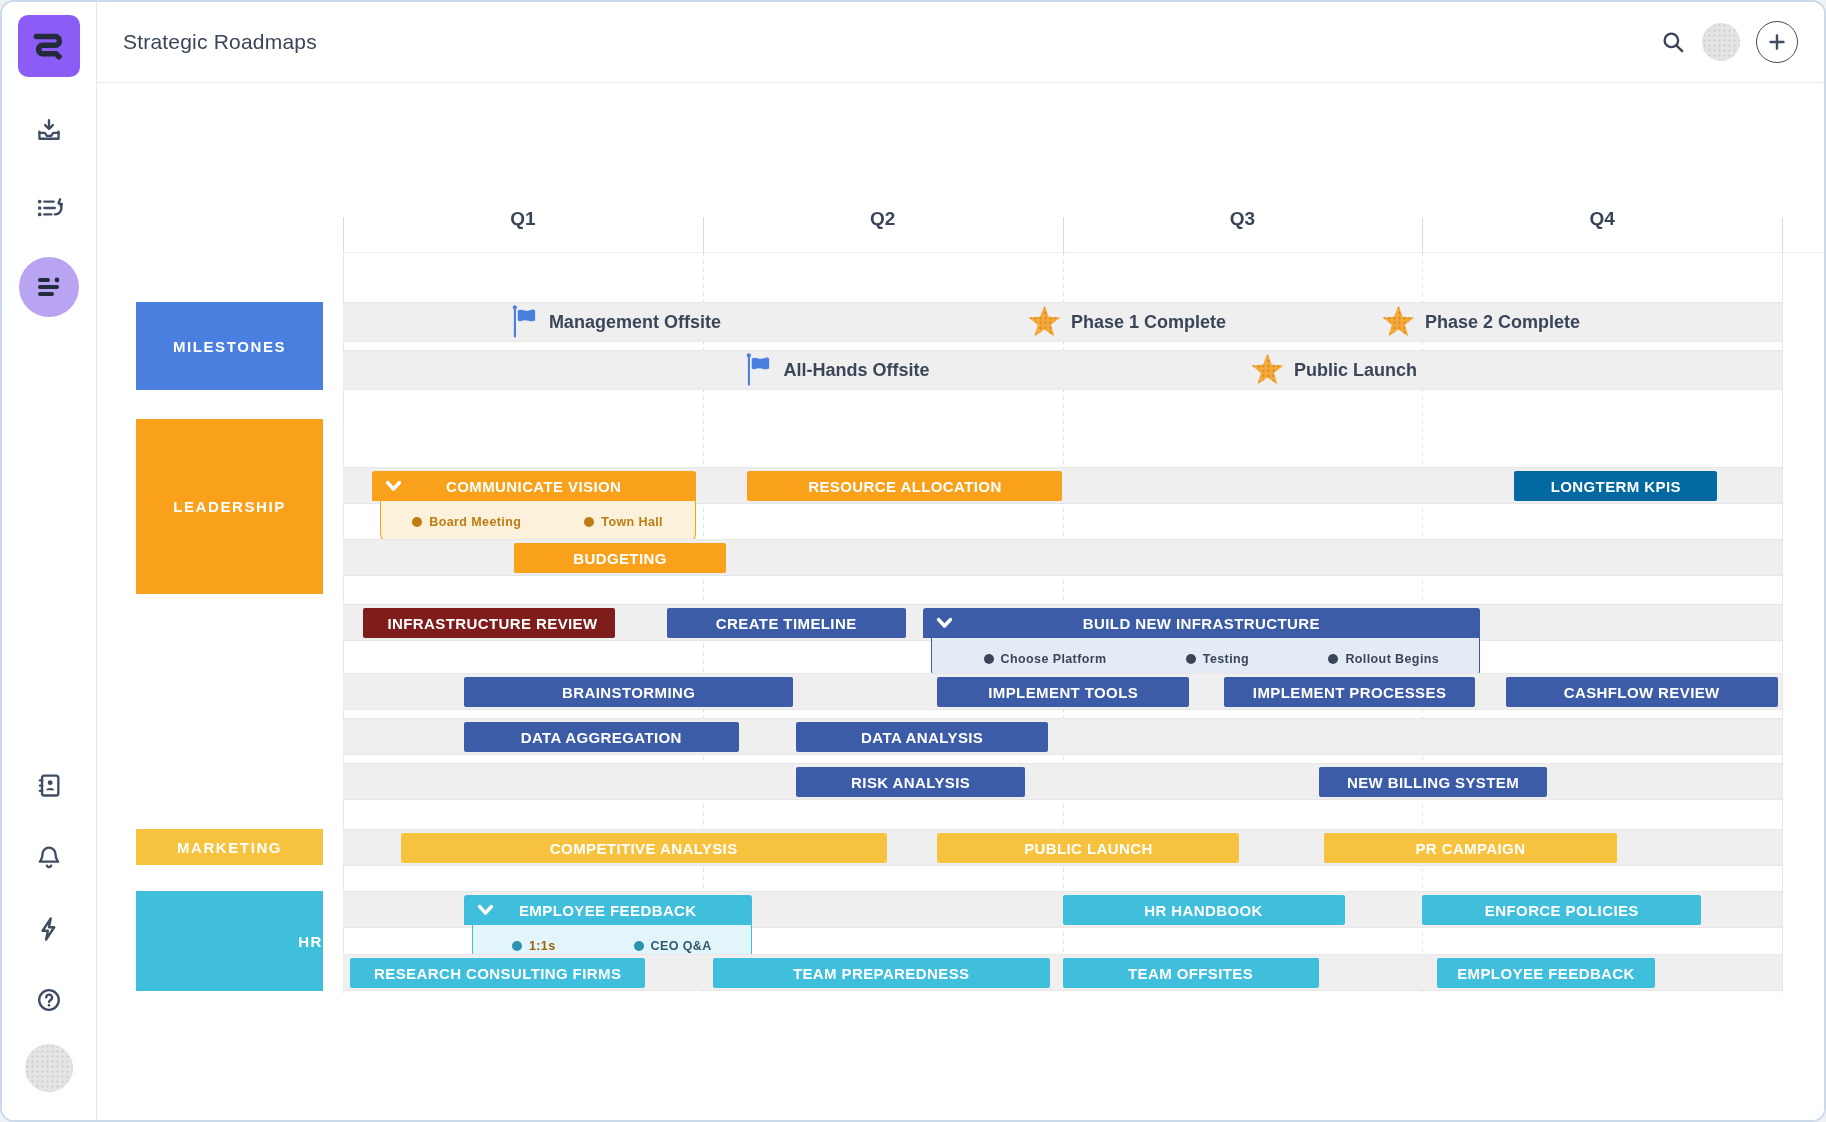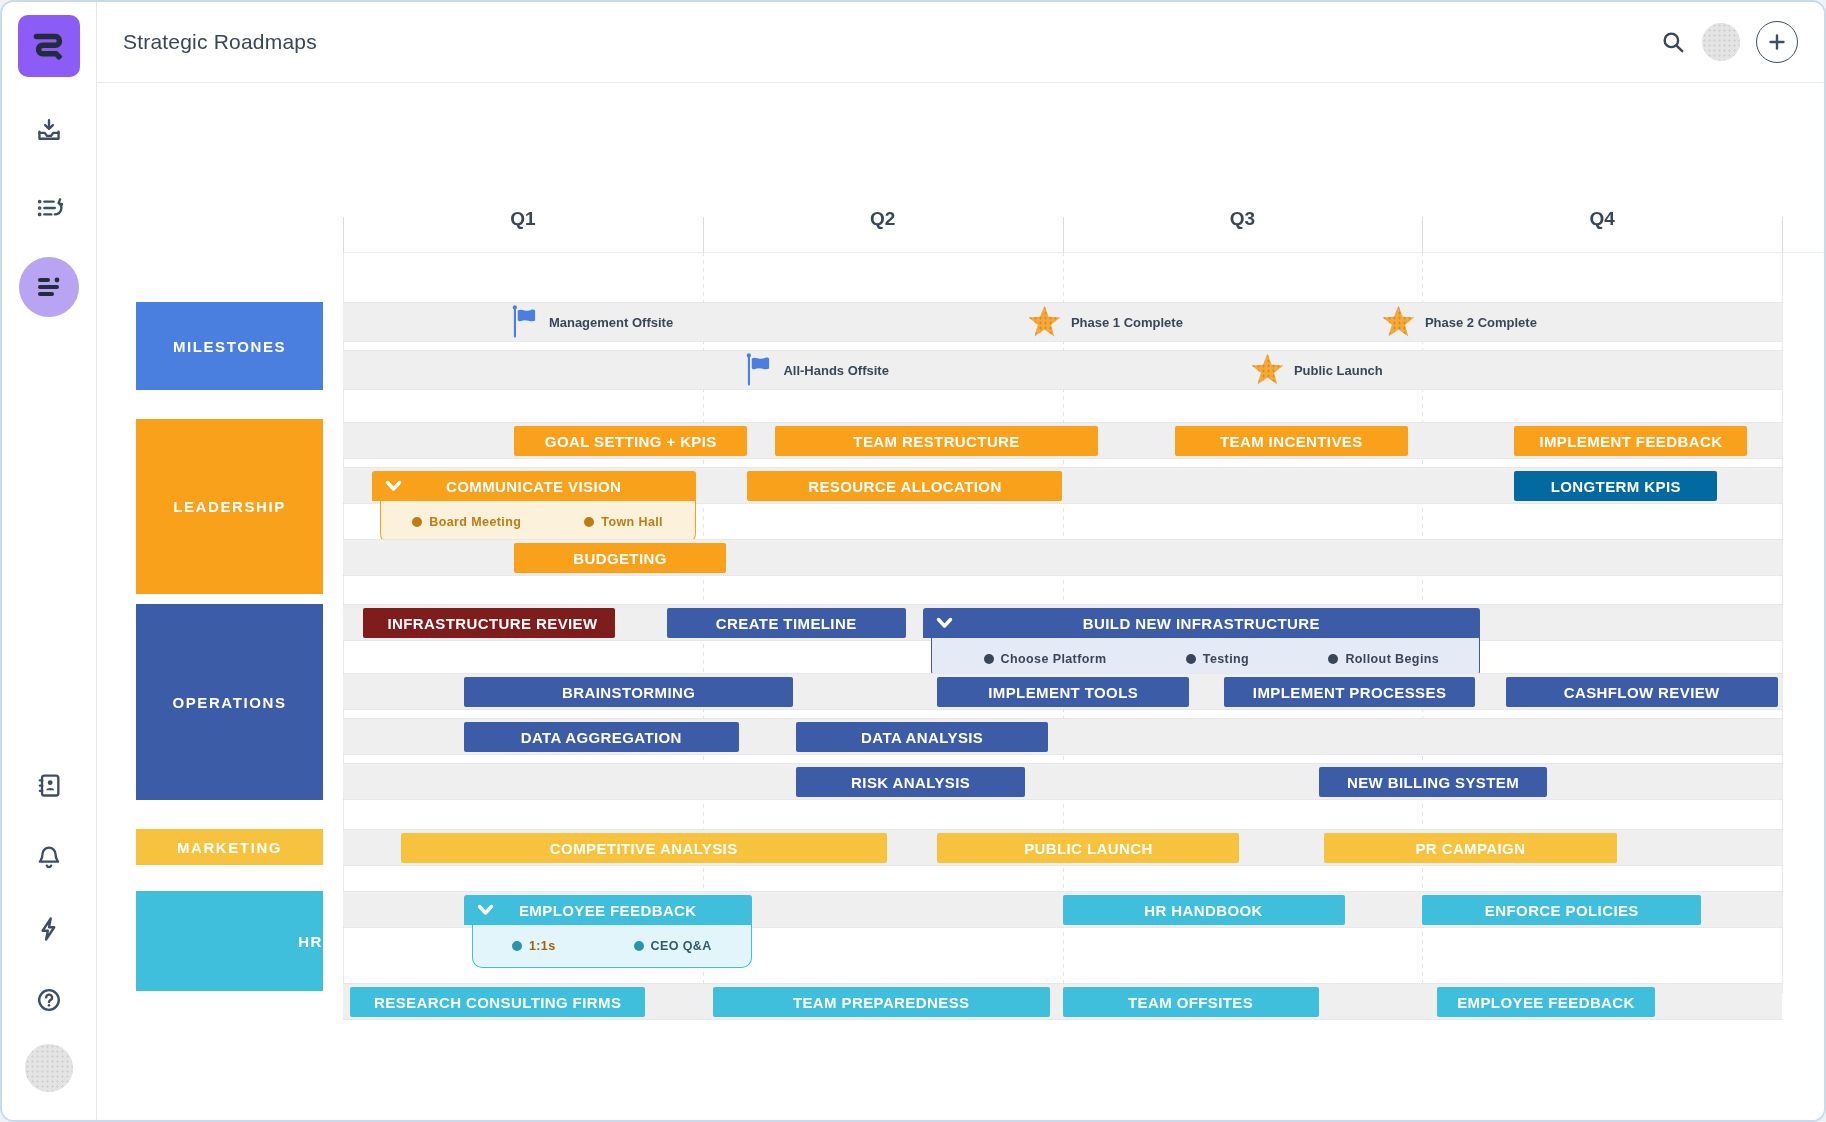--- a/index.html
+++ b/index.html
@@ -33,21 +33,21 @@
   .gridline{position:absolute;top:169px;width:1px;height:741px;
             background:repeating-linear-gradient(to bottom,#e1e4e9 0 4px,transparent 4px 8px);}
   .gridline.edge{background:#e7e9ed;}
   .seclabel{position:absolute;left:39px;width:187px;display:flex;align-items:center;justify-content:center;
             color:#fff;font-size:15px;font-weight:700;letter-spacing:1.6px;z-index:2;}
   .seclabel.left{justify-content:flex-end;padding-left:24px;}
   .stripe{position:absolute;left:246px;width:1439px;background:#EFEFEF;
           border-top:1px dotted #e0e0e0;border-bottom:1px dotted #e0e0e0;z-index:1;}
   .ms-item{position:absolute;top:50%;transform:translateY(-50%);display:flex;align-items:center;gap:10px;
            cursor:pointer;z-index:3;}
-  .ms-label{font-size:13px;font-weight:600;color:#3A4657;white-space:nowrap;}
+  .ms-label{font-size:18px;font-weight:600;color:#3A4657;white-space:nowrap;}
   .star{width:33px;height:33px;background:#F5A93B;
         background-image:radial-gradient(#DD8F1E 1.1px,transparent 1.2px);background-size:5px 5px;
         clip-path:polygon(50% 0%,63% 34%,98% 36%,70% 58%,80% 94%,50% 73%,20% 94%,30% 58%,2% 36%,37% 34%);}
   .bar{position:absolute;top:3px;height:30px;border-radius:2px;display:flex;align-items:center;
        justify-content:center;color:#fff;font-size:15px;font-weight:700;letter-spacing:.4px;
        white-space:nowrap;cursor:pointer;z-index:2;}
   .bar .chev{position:absolute;left:13px;top:9px;display:flex;}
   .substrip{position:absolute;left:8px;right:0;top:30px;height:43px;border:1.5px solid;border-top:none;
             border-radius:0 0 10px 10px;display:flex;align-items:center;justify-content:space-around;
             z-index:2;}
@@ -196,34 +196,20 @@
           <span class="ms-label">All-Hands Offsite</span>
         </div>
         <div class="ms-item" style="left: calc(64% - 13px);">
           <span class="star"></span>
           <span class="ms-label">Public Launch</span>
         </div>
       </div>
       <div class="seclabel" style="top: 336px; height: 175px; background: rgb(249, 161, 27);">
         <span>LEADERSHIP</span>
       </div>
-      <div class="stripe" style="top: 339px; height: 37px;">
-        <div class="bar" style="left: 11.9%; width: 16.2%; background: rgb(249, 161, 27);">
-          <span>GOAL SETTING + KPIS</span>
-        </div>
-        <div class="bar" style="left: 30%; width: 22.5%; background: rgb(249, 161, 27);">
-          <span>TEAM RESTRUCTURE</span>
-        </div>
-        <div class="bar" style="left: 57.8%; width: 16.2%; background: rgb(249, 161, 27);">
-          <span>TEAM INCENTIVES</span>
-        </div>
-        <div class="bar" style="left: 81.4%; width: 16.2%; background: rgb(249, 161, 27);">
-          <span>IMPLEMENT FEEDBACK</span>
-        </div>
-      </div>
       <div class="stripe" style="top: 384px; height: 37px;">
         <div class="bar" style="left: 2%; width: 22.5%; background: rgb(249, 161, 27); border-radius: 3px 3px 0px 0px;">
           <span class="chev">
             <svg width="17" height="12" viewBox="0 0 17 12">
               <polyline points="2.5,2.5 8.5,9 14.5,2.5" fill="none" stroke="#fff" stroke-width="3.4" stroke-linecap="round" stroke-linejoin="round"></polyline>
             </svg>
           </span>
           <span>COMMUNICATE VISION</span>
           <div class="substrip" style="background: rgb(252, 242, 220); border-color: rgb(249, 161, 27);">
             <span class="subitem">
@@ -241,23 +227,20 @@
         </div>
         <div class="bar" style="left: 81.4%; width: 14.1%; background: #0369a1;">
           <span>LONGTERM KPIS</span>
         </div>
       </div>
       <div class="stripe" style="top: 456px; height: 37px;">
         <div class="bar" style="left: 11.9%; width: 14.7%; background: rgb(249, 161, 27);">
           <span>BUDGETING</span>
         </div>
       </div>
-      <div class="seclabel" style="top: 521px; height: 196px; background: rgb(61, 92, 168);">
-        <span>OPERATIONS</span>
-      </div>
       <div class="stripe" style="top: 521px; height: 37px;">
         <div class="bar" style="left: 1.4%; width: 17.5%; background: #7f1d1d; padding-left: 7px;">
           <span>INFRASTRUCTURE REVIEW</span>
         </div>
         <div class="bar" style="left: 22.5%; width: 16.6%; background: rgb(61, 92, 168);">
           <span>CREATE TIMELINE</span>
         </div>
         <div class="bar" style="left: 40.3%; width: 38.7%; background: rgb(61, 92, 168); border-radius: 3px 3px 0px 0px;">
           <span class="chev">
             <svg width="17" height="12" viewBox="0 0 17 12">
@@ -347,21 +330,21 @@
             </span>
           </div>
         </div>
         <div class="bar" style="left: 50%; width: 19.6%; background: rgb(63, 191, 220);">
           <span>HR HANDBOOK</span>
         </div>
         <div class="bar" style="left: 75%; width: 19.4%; background: rgb(63, 191, 220);">
           <span>ENFORCE POLICIES</span>
         </div>
       </div>
-      <div class="stripe" style="top: 900px; height: 37px;">
+      <div class="stripe" style="top: 871px; height: 37px;">
         <div class="bar" style="left: 0.5%; width: 20.5%; background: rgb(63, 191, 220);">
           <span>RESEARCH CONSULTING FIRMS</span>
         </div>
         <div class="bar" style="left: 25.7%; width: 23.4%; background: rgb(63, 191, 220);">
           <span>TEAM PREPAREDNESS</span>
         </div>
         <div class="bar" style="left: 50%; width: 17.8%; background: rgb(63, 191, 220);">
           <span>TEAM OFFSITES</span>
         </div>
         <div class="bar" style="left: 76%; width: 15.2%; background: rgb(63, 191, 220);">

